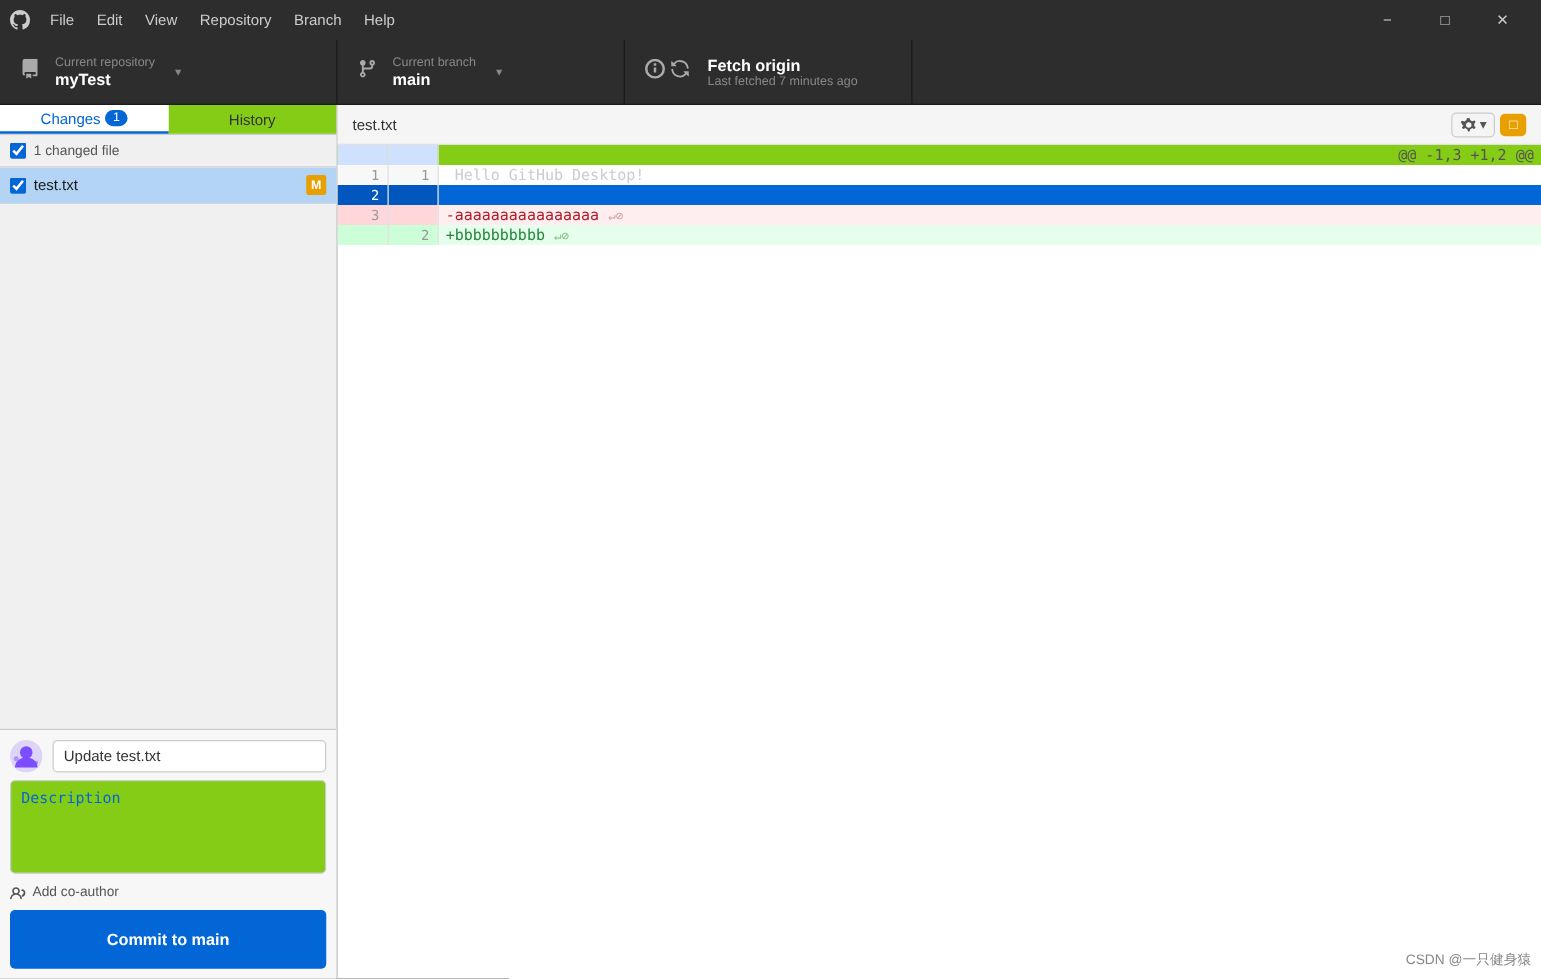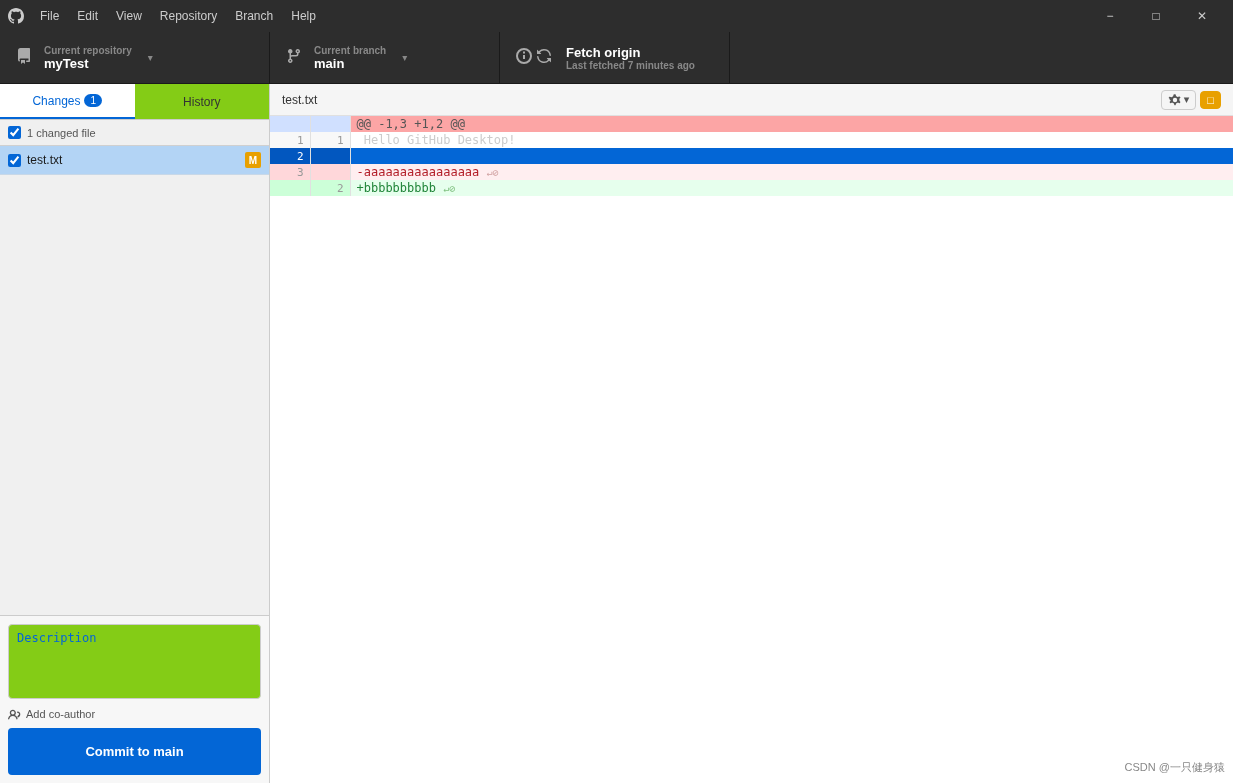--- a/index.html
+++ b/index.html
@@ -78,21 +78,20 @@
       min-width: 0;
     }
     .toolbar-section-content {
       display: flex;
       flex-direction: column;
       margin: 0 8px;
     }
     .toolbar-section-label {
       font-size: 10px;
       color: #888;
-      font-weight: bold;
     }
     .toolbar-section-value {
       font-size: 13px;
       color: #fff;
       font-weight: 600;
     }
     .toolbar-icon {
       color: #aaa;
       font-size: 16px;
       margin-right: 4px;
@@ -127,21 +126,21 @@
       background: #f0f0f0;
       display: flex;
       flex-direction: column;
       border-right: 1px solid #ccc;
       flex-shrink: 0;
     }
 
     
     .tabs {
       display: flex;
-      height: 36px;
+      height: 24px;
       border-bottom: 1px solid #ccc;
     }
     .tab {
       flex: 1;
       display: flex;
       align-items: center;
       justify-content: center;
       font-size: 12px;
       color: #333;
       cursor: pointer;
@@ -350,21 +349,22 @@
       user-select: none;
       border-right: 1px solid #e0e0e0;
       background: #f8f8f8;
       font-size: 11px;
       padding-right: 8px;
     }
     .diff-line-content {
       padding-left: 10px;
     }
     .diff-hunk {
-      background: #fca5a5;
+      background: #84cc16;
+      text-align: right;
     }
     .diff-hunk .diff-line-num {
       background: #d0e0ff;
     }
     .diff-hunk td {
       color: #555;
     }
     .diff-context {
       background: white;
     }
@@ -506,20 +506,32 @@
 
     <div class="file-list">
       <div class="file-item">
         <input type="checkbox" checked="" style="">
         <span class="file-item-name">test.txt</span>
         <div class="file-item-badge">M</div>
       </div>
     </div>
 
     <div class="commit-area">
+      <div class="commit-summary">
+
+        <svg class="commit-avatar" viewBox="0 0 26 26" fill="none">
+          <rect width="26" height="26" rx="13" fill="#7c4dff" opacity="0.2"></rect>
+          <circle cx="13" cy="10" r="5" fill="#7c4dff"></circle>
+          <path d="M4 22c0-5 4-8 9-8s9 3 9 8" fill="#7c4dff"></path>
+
+          <circle cx="5" cy="15" r="2" fill="#7c4dff" opacity="0.5"></circle>
+          <circle cx="21" cy="18" r="1.5" fill="#7c4dff" opacity="0.5"></circle>
+        </svg>
+        <input type="text" value="Update test.txt" style="">
+      </div>
       <textarea class="commit-description" placeholder="Description" style=""></textarea>
       <div class="commit-footer">
         <span class="add-co-author">
           <svg width="14" height="14" viewBox="0 0 16 16" fill="#555">
             <path d="M5.5 3.5a2 2 0 100 4 2 2 0 000-4zM2 5.5a3.5 3.5 0 115.898 2.549 5.507 5.507 0 013.034 4.084.75.75 0 11-1.482.235 4.001 4.001 0 00-7.9 0 .75.75 0 01-1.482-.236A5.507 5.507 0 013.102 8.05 3.49 3.49 0 012 5.5zM11 4a.75.75 0 100 1.5 1.5 1.5 0 01.666 2.844.75.75 0 00-.416.672v.352a.75.75 0 000 1.5h.001a.75.75 0 00.208-.029c1.652-.463 2.541-1.933 2.541-3.34A3 3 0 0011 4z"></path>
           </svg>
           <span>Add co-author</span>
         </span>
       </div>
       <button class="commit-button">Commit to main</button>

